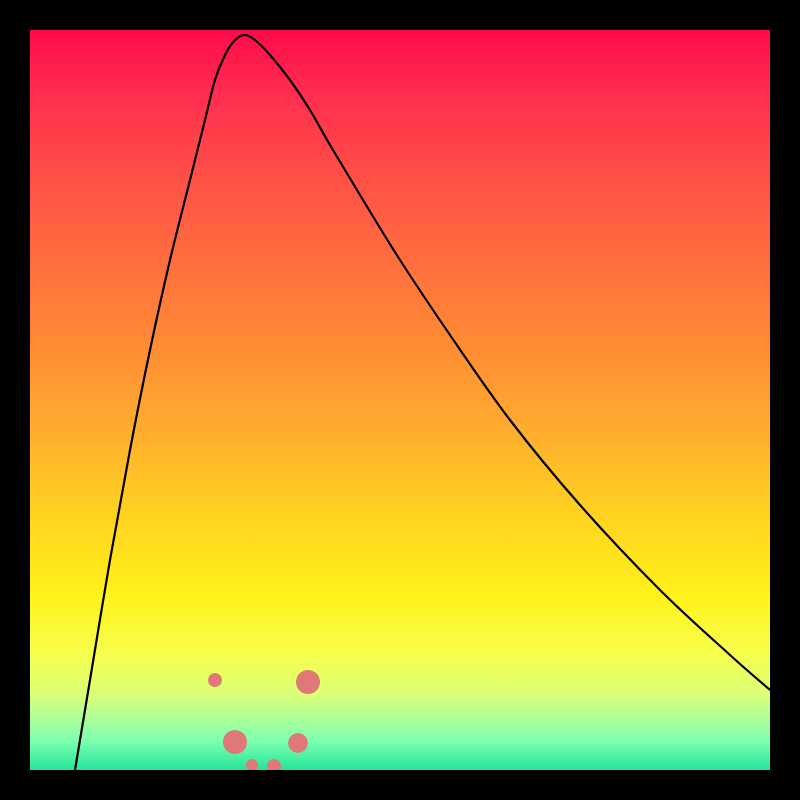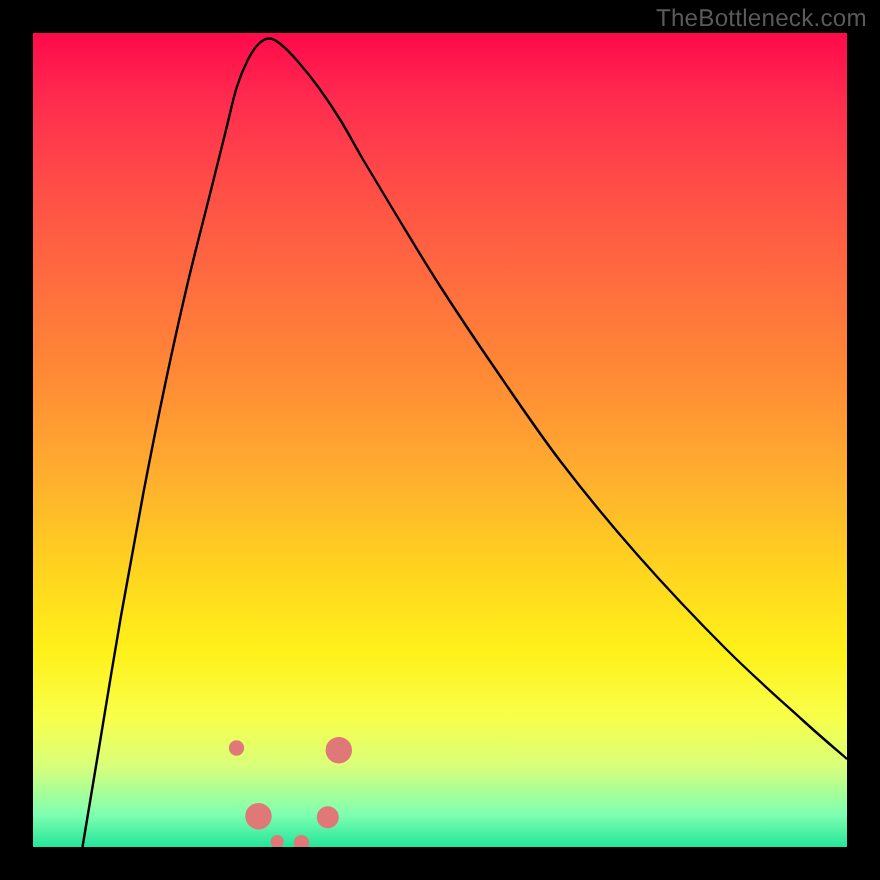--- a/index.html
+++ b/index.html
@@ -79,14 +79,13 @@
           <circle cx="185" cy="650" r="7" fill="#e07878"></circle>
           <circle cx="205" cy="712" r="12" fill="#e07878"></circle>
           <circle cx="222" cy="735" r="6" fill="#e07878"></circle>
           <circle cx="244" cy="736" r="7" fill="#e07878"></circle>
           <circle cx="268" cy="713" r="10" fill="#e07878"></circle>
           <circle cx="278" cy="652" r="12" fill="#e07878"></circle>
         </g>
     </svg>
   </div>
 
-  <div class="watermark">TheBottleneck.com</div>
 </div>
 
 </body></html>

